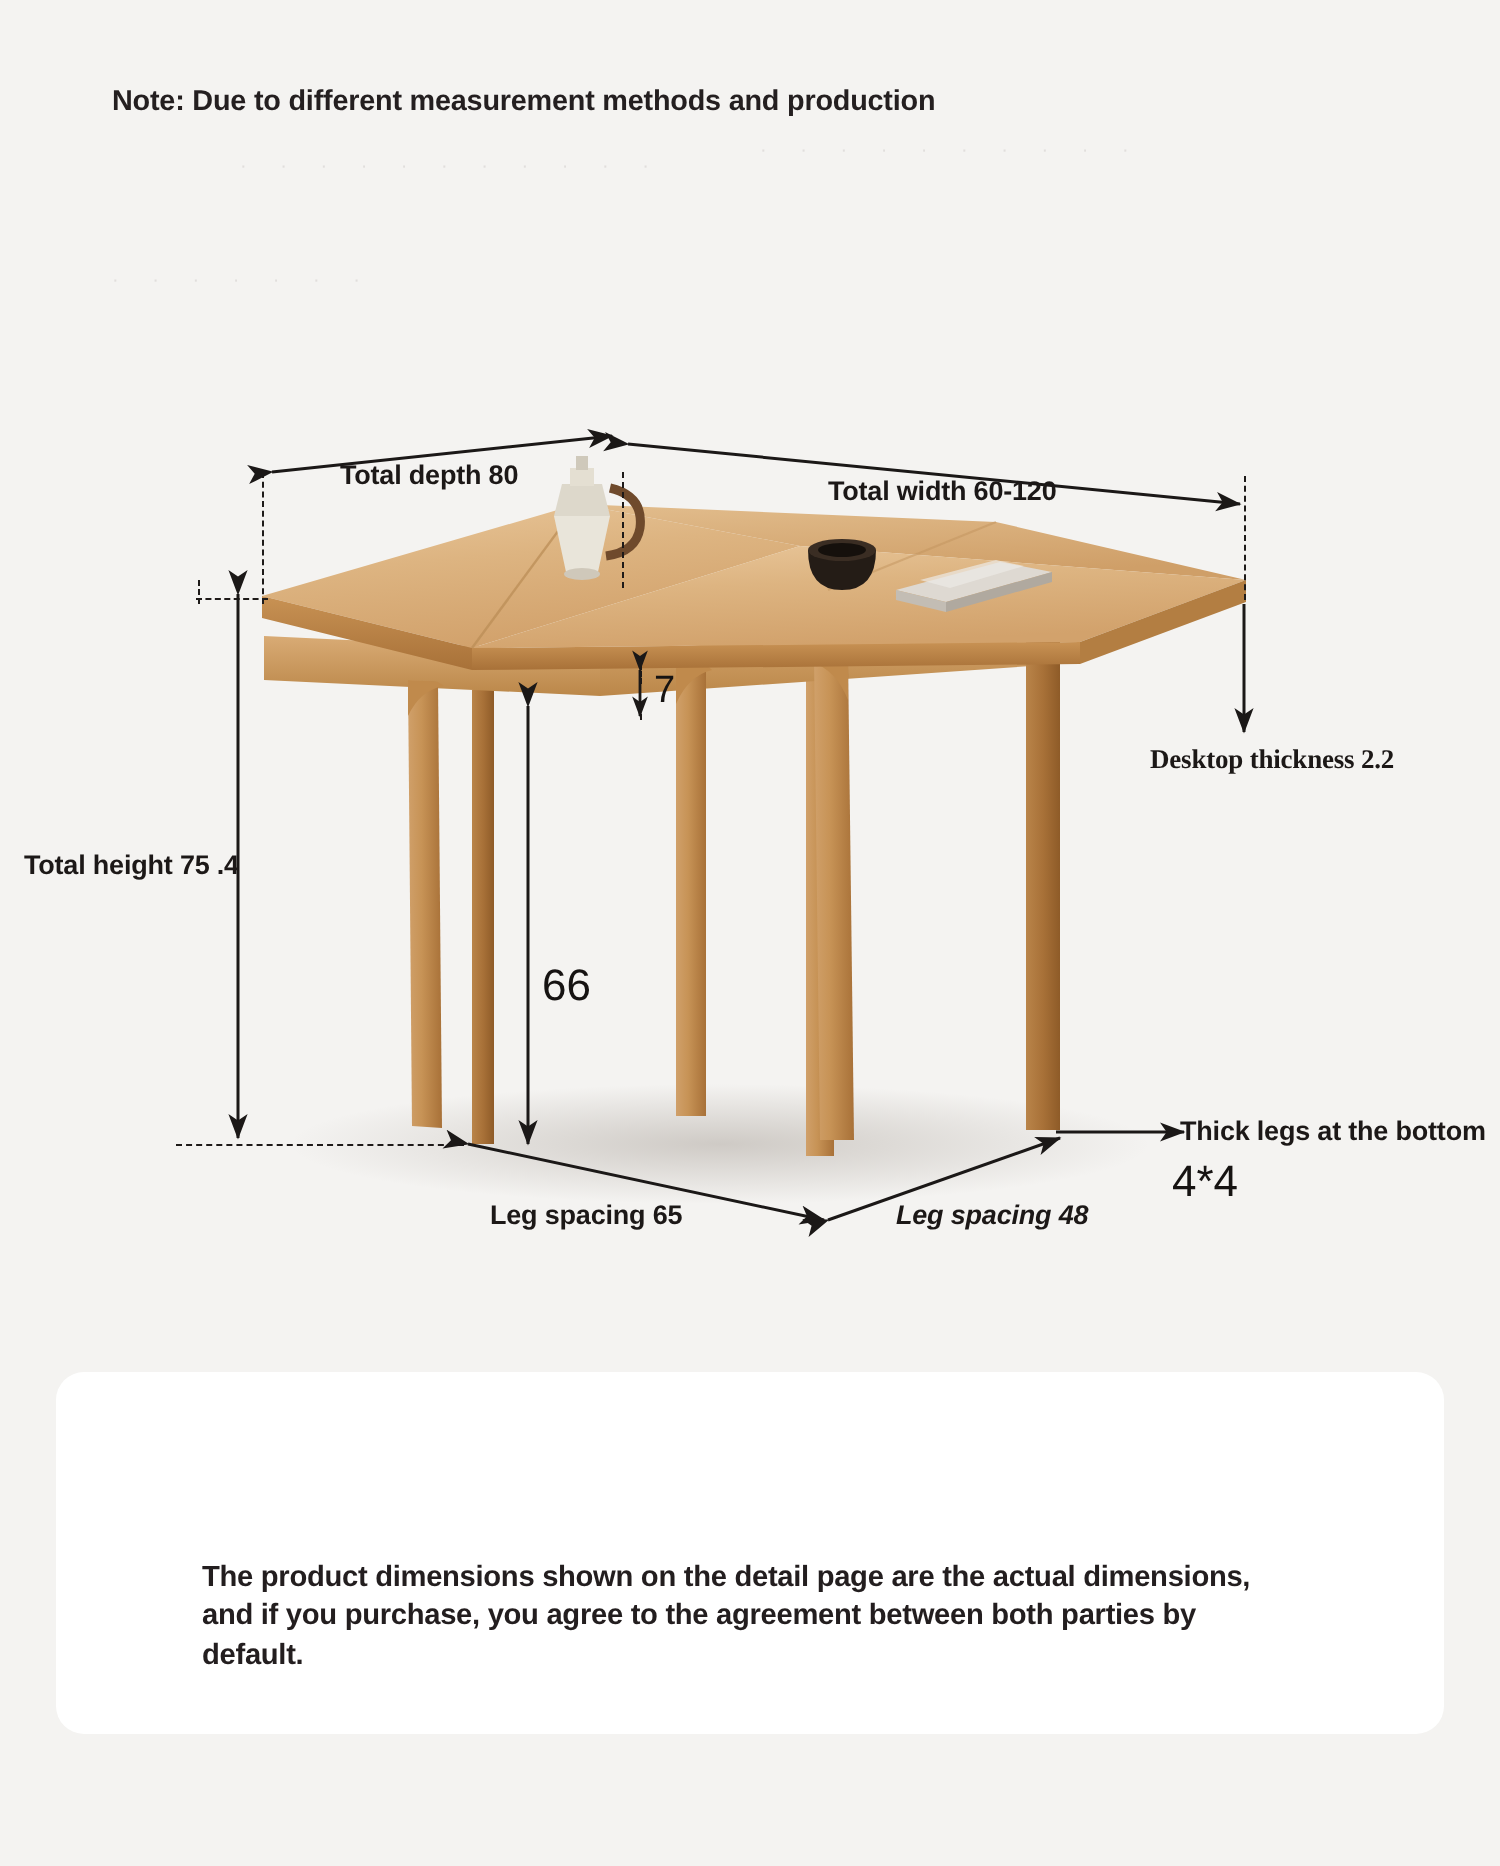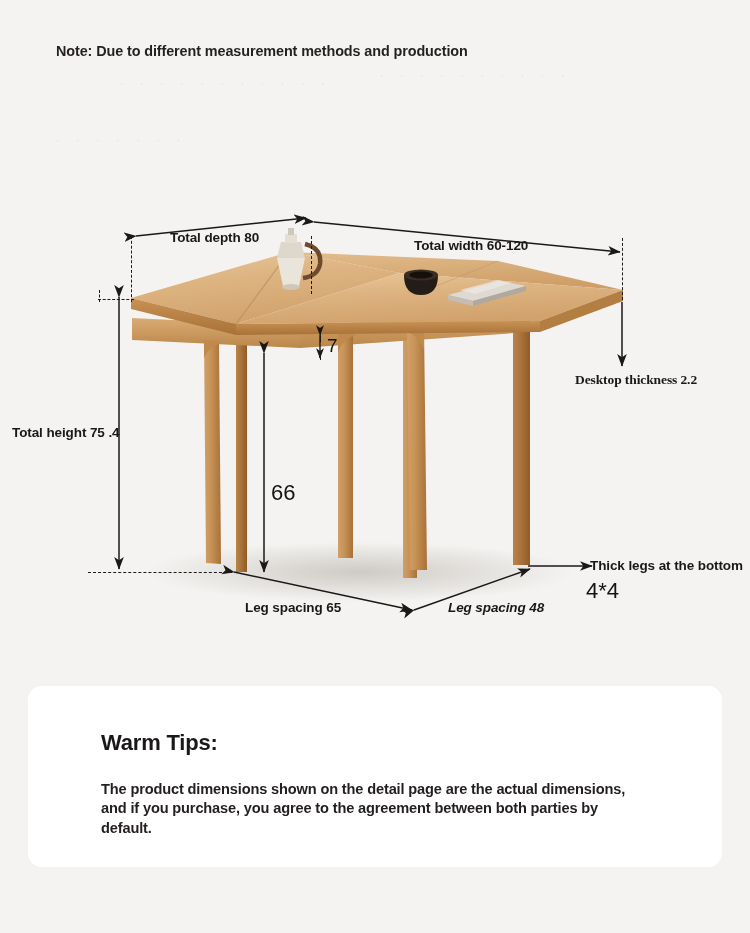--- a/index.html
+++ b/index.html
@@ -288,17 +288,16 @@
     <span class="dim" style="left:245px; top:420px;">Leg spacing 65</span>
 
     <span class="dim" style="left:448px; top:420px;font-style:italic;">Leg spacing 48</span>
 
     <span class="dim" style="left:590px; top:378px;">Thick legs at the bottom</span>
 
     <span class="dim-light" style="left:586px; top:398px;">4*4</span>
   </div>
 
   <div class="tips-card">
-    <div class="tips-title">Warm Tips:</div>
     <div class="tips-body">The product dimensions shown on the detail page are the actual dimensions, and if you purchase, you agree to the agreement between both parties by default.</div>
   </div>
 
 </div>
 
 </body></html>

